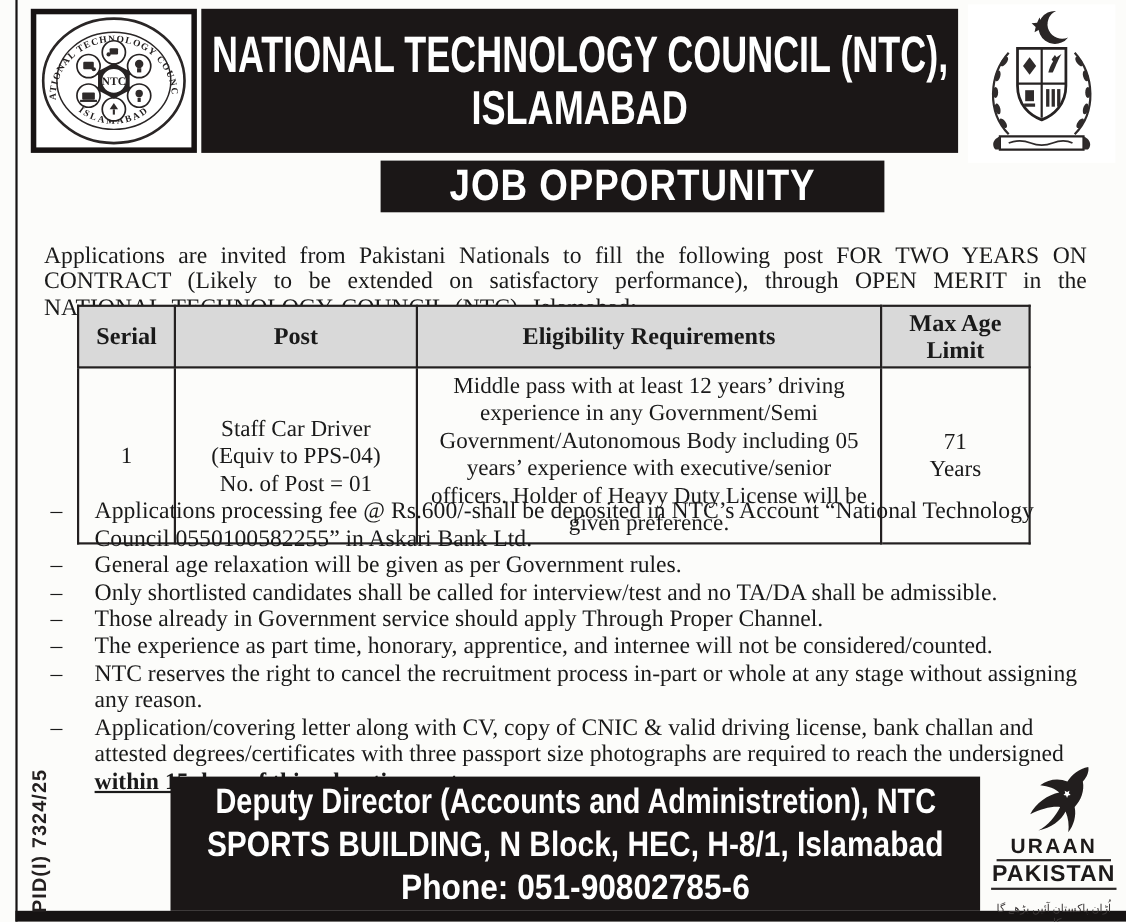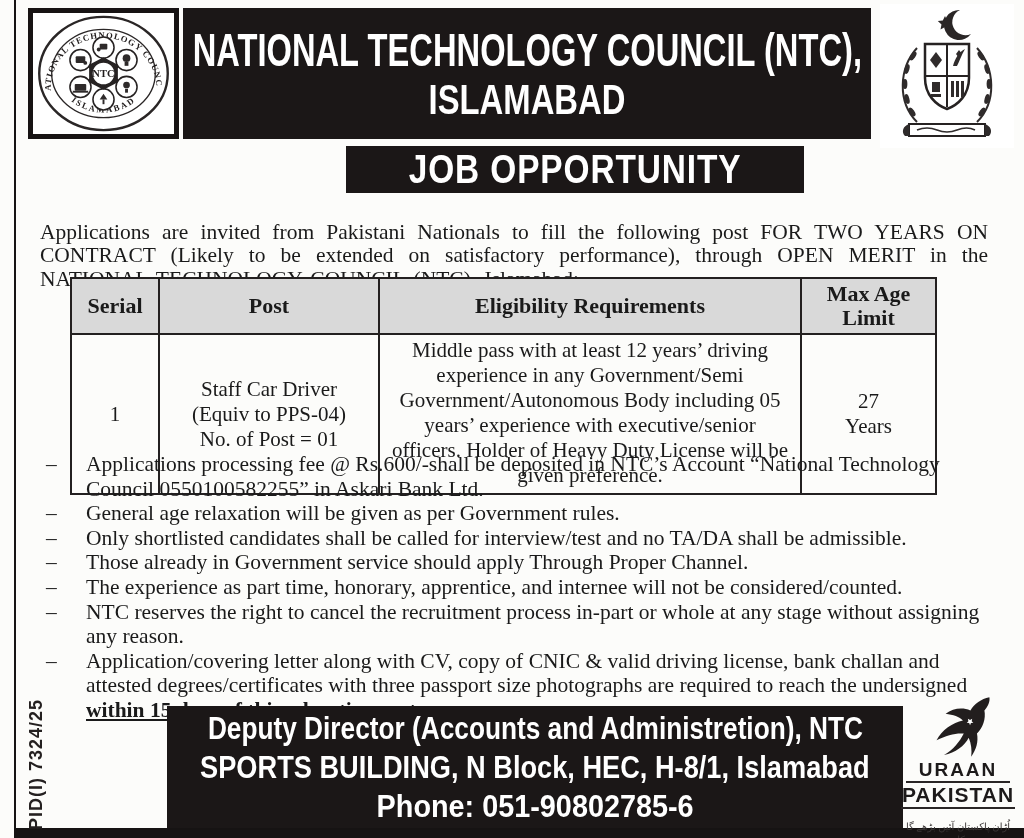--- a/index.html
+++ b/index.html
@@ -54,21 +54,21 @@
 
   
   .notices{position:absolute;left:40px;top:452px;width:952px;font-size:21.5px;}
   .notice{display:flex;line-height:24.6px;}
   .notice .dash{flex:none;width:46px;padding-left:6px;box-sizing:border-box;}
   .notice .ntext{flex:1;}
   .notice .emph{font-weight:bold;text-decoration:underline;}
 
   
   .footer-box{
-    position:absolute;left:167px;top:706px;width:736px;height:122px;
+    position:absolute;left:155px;top:706px;width:736px;height:122px;
     background:#1b1717;color:#fff;text-align:center;
     font-family:"Liberation Sans",sans-serif;font-weight:bold;
     display:flex;flex-direction:column;align-items:center;justify-content:center;
   }
   .footer-box .f1{display:inline-block;font-size:32px;line-height:39px;transform:scaleX(.82);white-space:nowrap;}
   .footer-box .f2{display:inline-block;font-size:32px;line-height:39px;transform:scaleX(.85);white-space:nowrap;}
   .footer-box .f3{display:inline-block;font-size:32px;line-height:39px;transform:scaleX(.9);white-space:nowrap;}
 
   
   .pid{
@@ -213,21 +213,21 @@
   </tr>
   <tr style="height:126px;">
     <td class="c">1</td>
     <td class="c">
       <span>Staff Car Driver</span><br>
       <span>(Equiv to PPS-04)</span><br>
       <span>No. of Post = 01</span>
     </td>
     <td class="elig">Middle pass with at least 12 years’ driving experience in any Government/Semi Government/Autonomous Body including 05 years’ experience with executive/senior officers. Holder of Heavy Duty License will be given preference.</td>
     <td class="c">
-      <span>27</span><br>
+      <span>71</span><br>
       <span>Years</span>
     </td>
   </tr>
 </tbody>
   </table>
 
 <div class="notices">
   <div class="notice">
     <span class="dash">–</span>
     <div class="ntext">Applications processing fee @ Rs.600/-shall be deposited in NTC’s Account “National Technology Council 0550100582255” in Askari Bank Ltd.</div>

